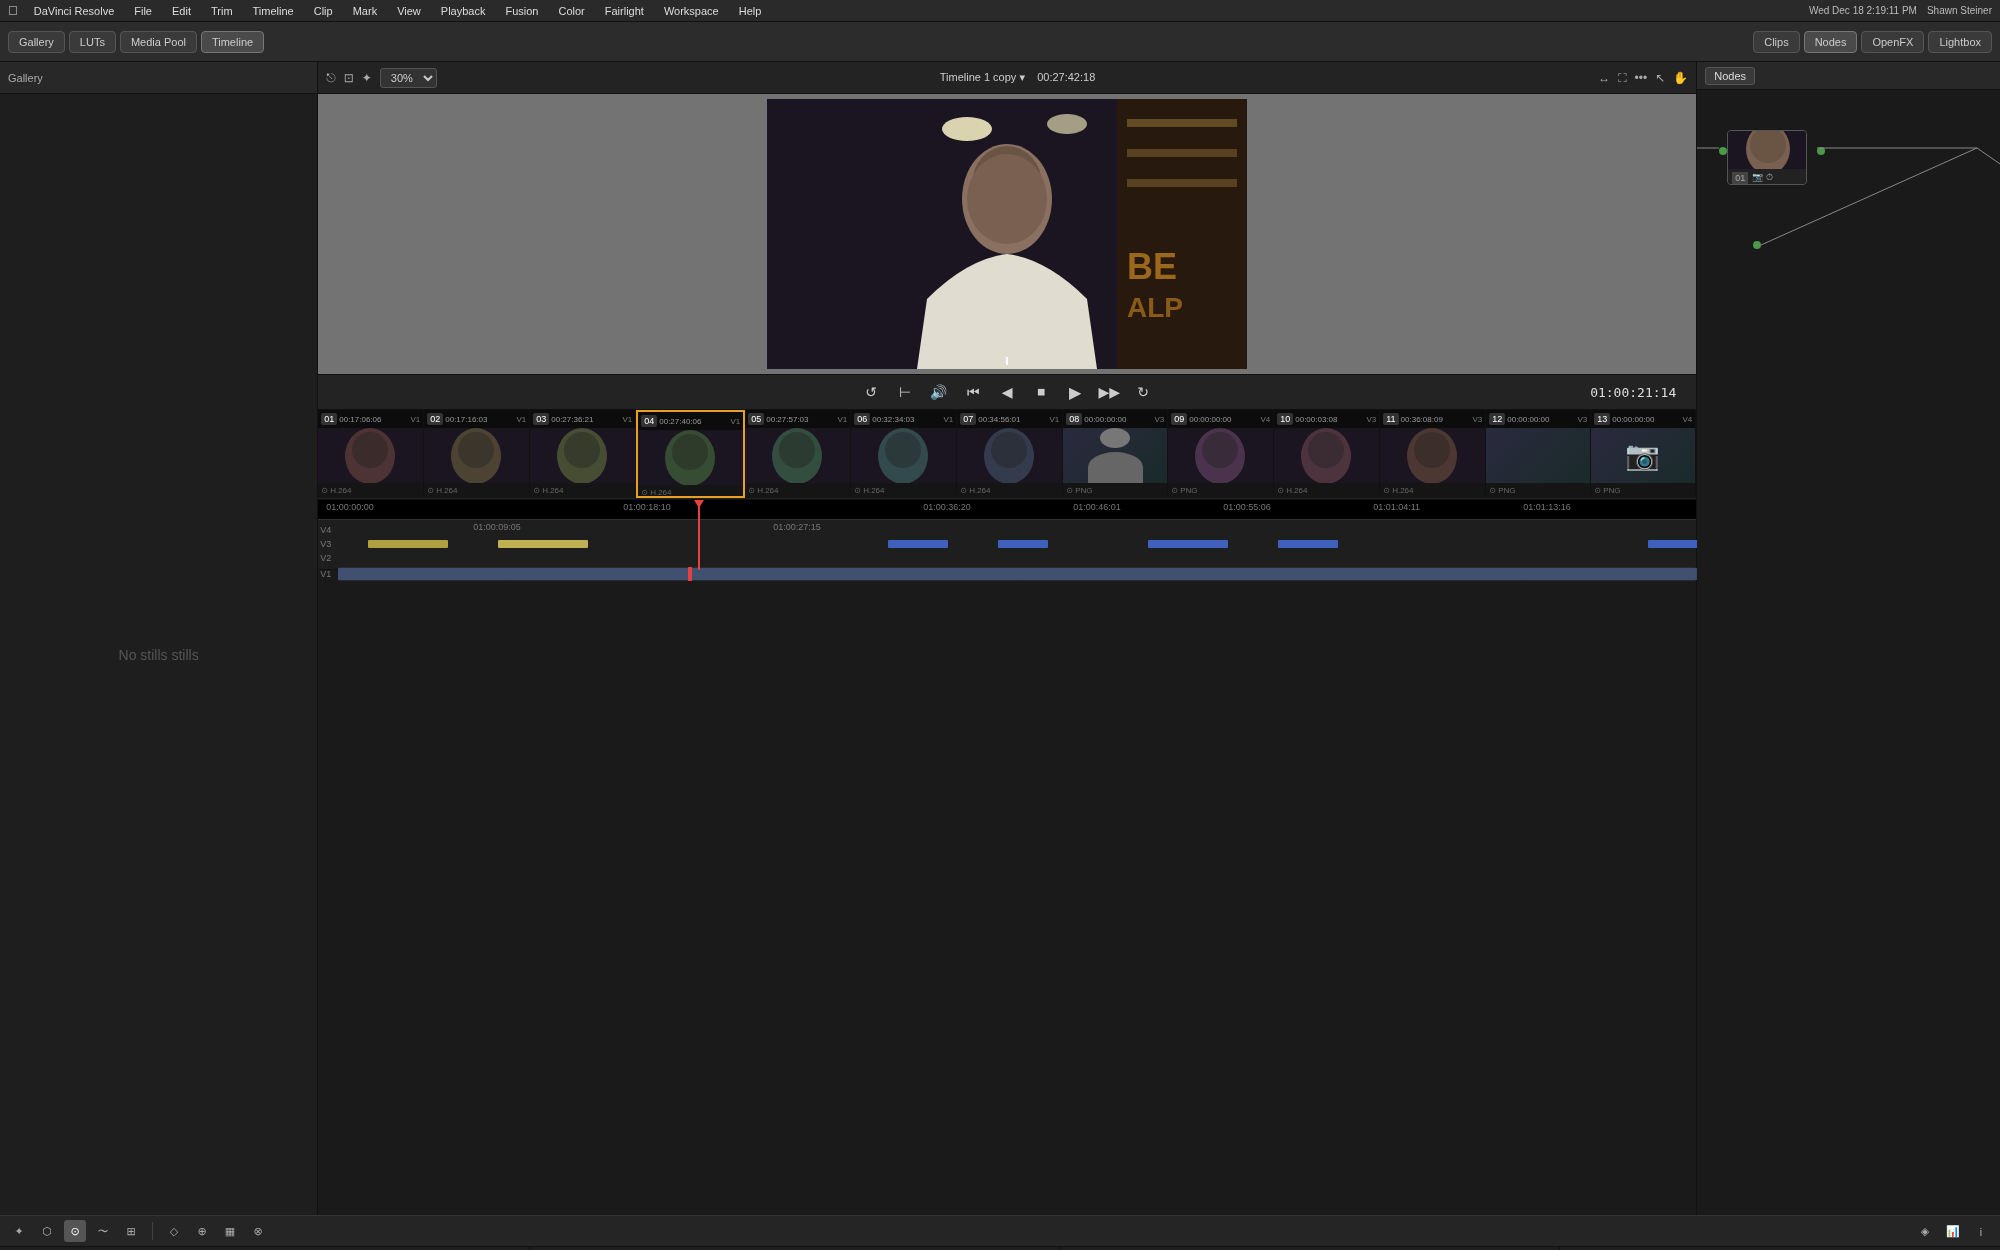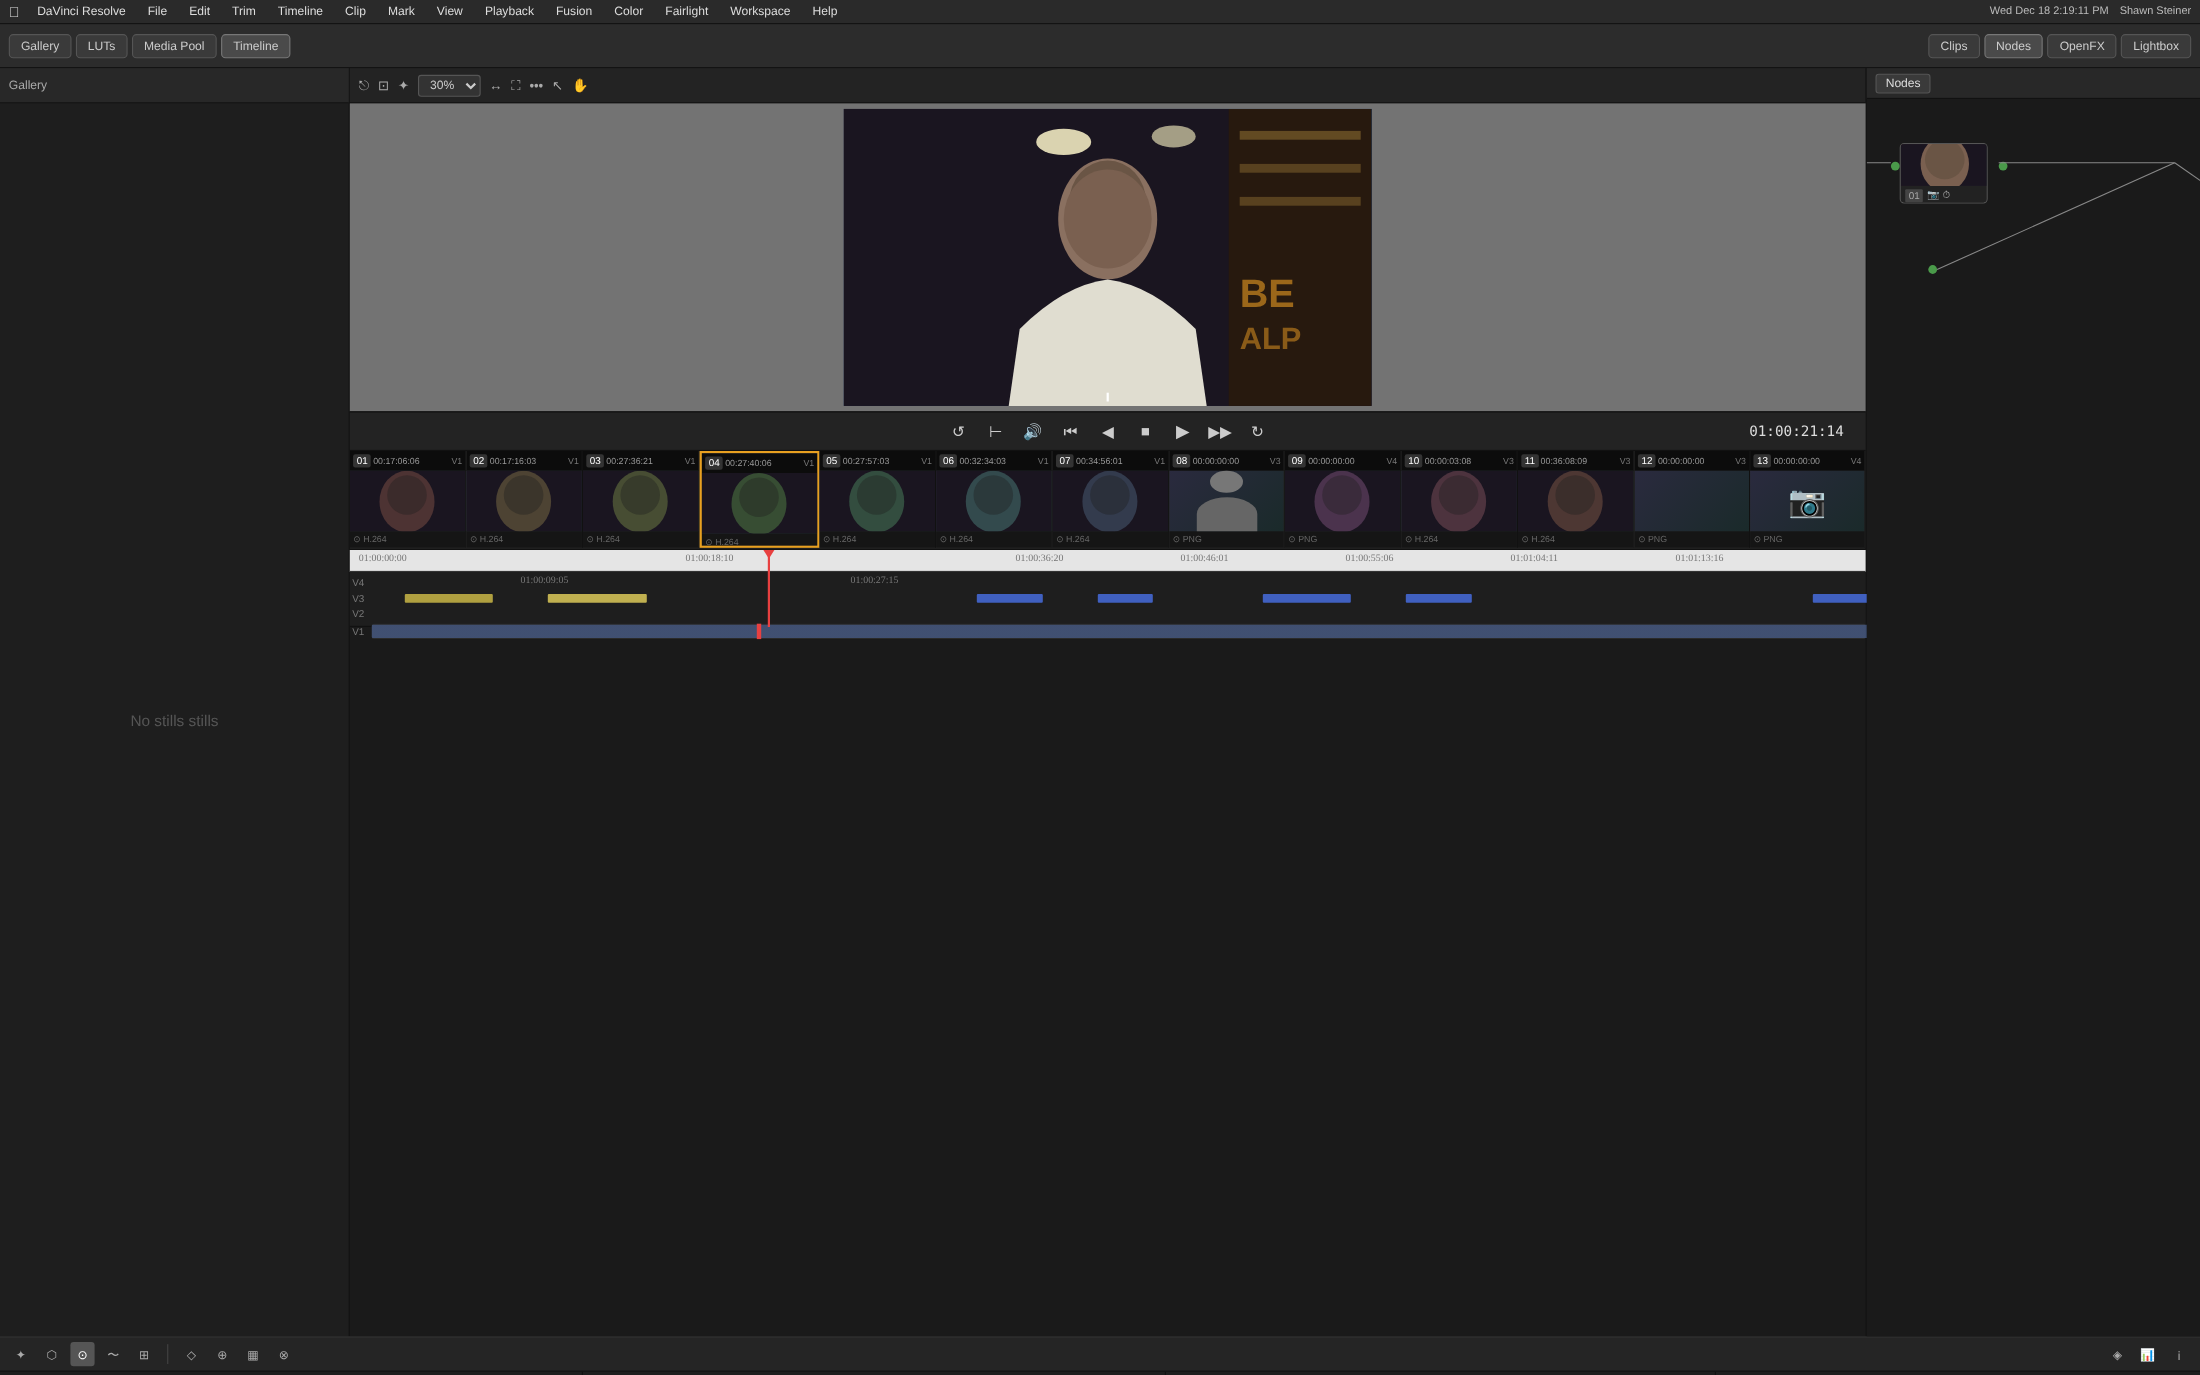--- a/index.html
+++ b/index.html
@@ -233,29 +233,28 @@
 
     
     .timeline-area {
       height: 70px;
       background: #1e1e1e;
       border-bottom: 1px solid #111;
       position: relative;
     }
     .timeline-ruler {
       height: 20px;
-      background: #e5e5e5;
+      background: #000000;
       display: flex;
       align-items: center;
       padding: 0 8px;
       font-size: 9px;
       color: #888;
       border-bottom: 1px solid #333;
       position: relative;
-      font-family: Liberation Serif, serif;
     }
     .timeline-track {
       height: 12px;
       position: relative;
       margin: 2px 0;
     }
 
     
     .right-panel {
       width: 420px;
@@ -447,20 +446,25 @@
 
   <div class="center-panel">
 
     <div class="viewer-controls">
       <span style="color:#aaa; font-size:12px;">⎋</span>
       <span style="color:#aaa; font-size:12px;">⊡</span>
       <span style="color:#aaa; font-size:12px;">✦</span>
       <select class="zoom-select">
         <option>30%</option>
       </select>
+      <div style="flex:1; text-align:center; font-size:11px; color:#ccc;">
+        <span>Timeline 1 copy</span> ▾
+        &nbsp;&nbsp;
+        <span>00:27:42:18</span>
+      </div>
       <span style="color:#aaa; font-size:12px;">↔</span>
       <span style="color:#aaa; font-size:12px;">⛶</span>
       <span style="color:#aaa; font-size:12px;">•••</span>
       <span style="color:#aaa; font-size:12px;">↖</span>
       <span style="color:#aaa; font-size:12px;">✋</span>
     </div>
 
     <div class="video-viewer">
       <div class="video-placeholder">
         <svg width="480" height="270" viewBox="0 0 480 270">

